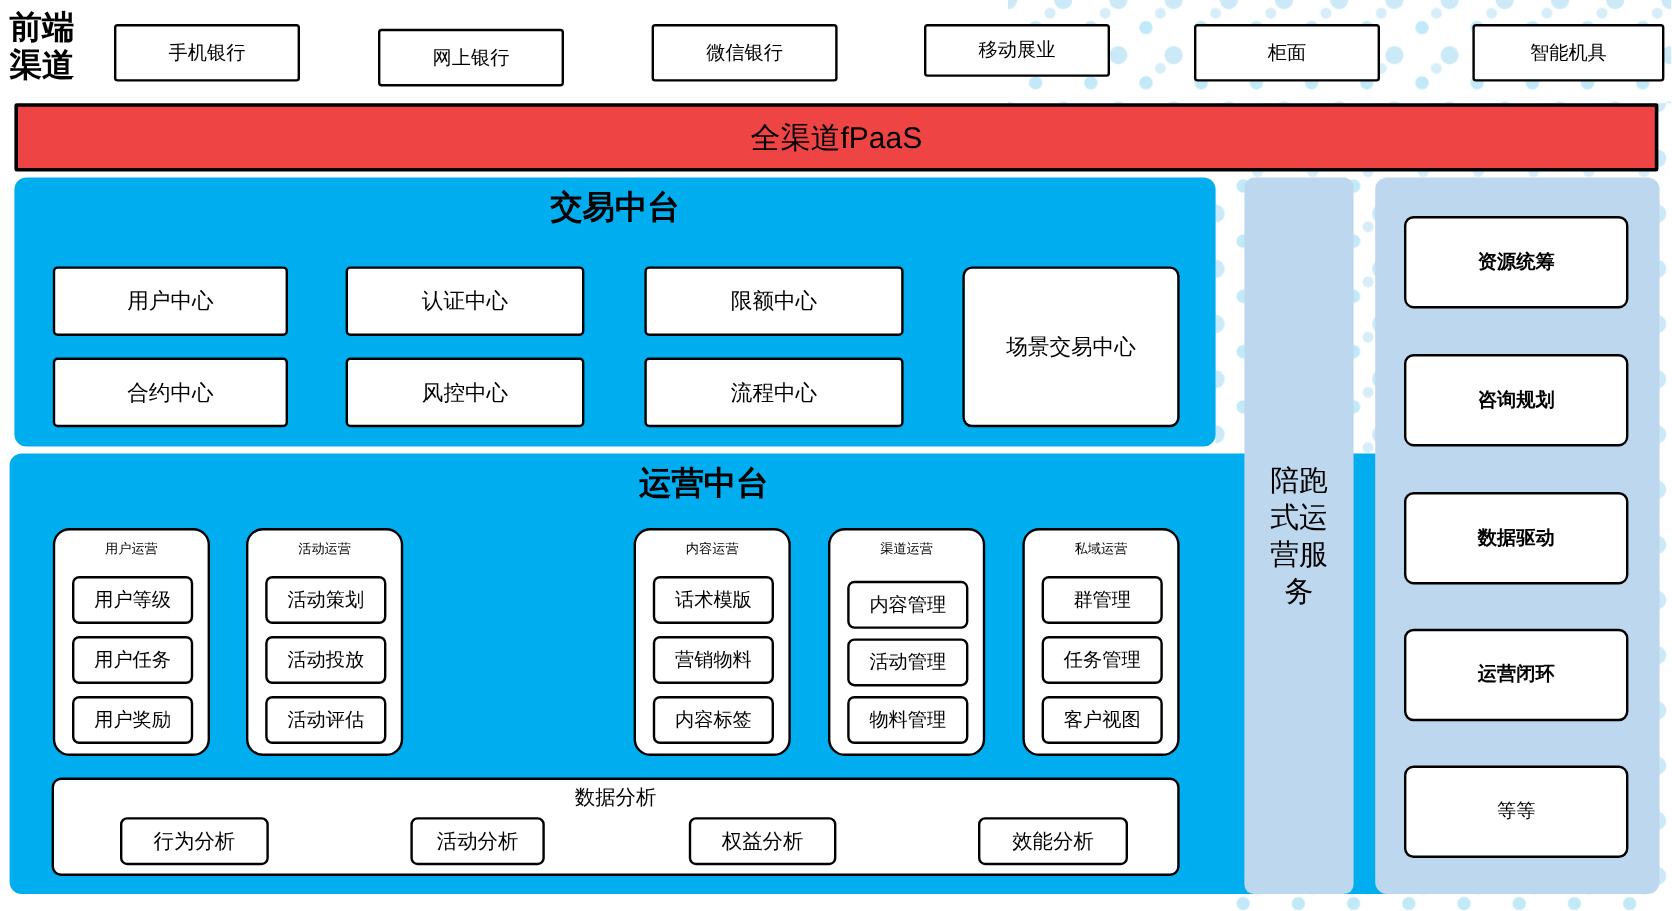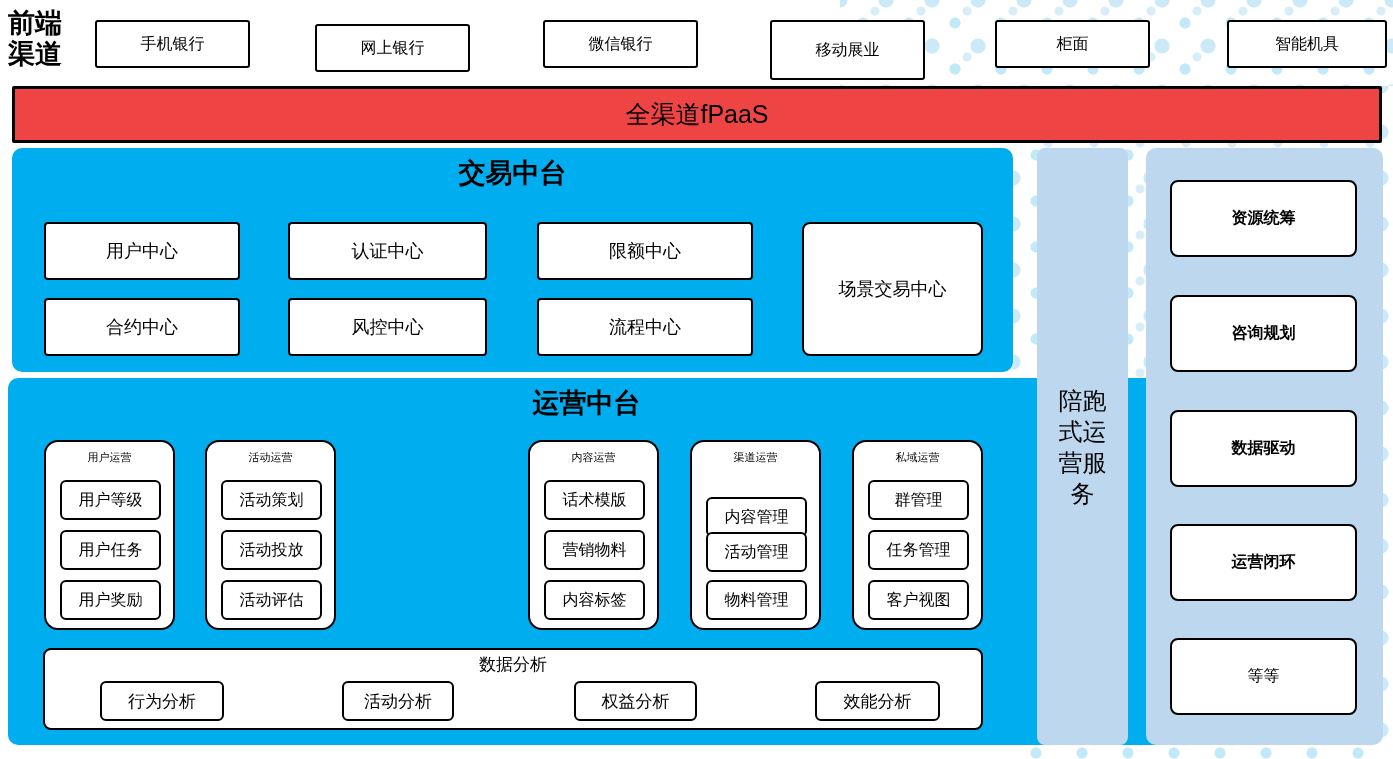--- a/index.html
+++ b/index.html
@@ -86,21 +86,21 @@
 <div id="canvas">
 
   <div class="dots" style="left:840px;top:0;width:553px;height:86px;"></div>
   <div class="dots" style="left:1013px;top:86px;width:380px;height:673px;"></div>
 
   <div class="front-label" style="left:6px;top:8px;width:58px;">前端渠道</div>
 
   <div class="wbox channel-box" style="left:95px;top:20px;width:155px;height:48px;">手机银行</div>
   <div class="wbox channel-box" style="left:315px;top:24px;width:155px;height:48px;">网上银行</div>
   <div class="wbox channel-box" style="left:543px;top:20px;width:155px;height:48px;">微信银行</div>
-  <div class="wbox channel-box" style="left:770px;top:20px;width:155px;height:60px;">移动展业</div>
+  <div class="wbox channel-box" style="left:770px;top:20px;width:155px;height:44px;">移动展业</div>
   <div class="wbox channel-box" style="left:995px;top:20px;width:155px;height:48px;">柜面</div>
   <div class="wbox channel-box" style="left:1227px;top:20px;width:160px;height:48px;">智能机具</div>
 
   <div class="fpaas" style="left:12px;top:86px;width:1370px;height:57px;">全渠道fPaaS</div>
 
   <div class="blue-panel" style="left:12px;top:148px;width:1001px;height:224px;">
     <div class="panel-title" style="top:7px;">交易中台</div>
   </div>
   <div class="wbox cell" style="left:44px;top:222px;width:196px;height:58px;">用户中心</div>
   <div class="wbox cell" style="left:288px;top:222px;width:199px;height:58px;">认证中心</div>
@@ -127,21 +127,21 @@
     <div class="col-item" style="top:138px;">活动评估</div>
   </div>
   <div class="ops-col" style="left:528px;top:440px;width:131px;height:190px;">
     <div class="col-header">内容运营</div>
     <div class="col-item" style="top:38px;">话术模版</div>
     <div class="col-item" style="top:88px;">营销物料</div>
     <div class="col-item" style="top:138px;">内容标签</div>
   </div>
   <div class="ops-col" style="left:690px;top:440px;width:131px;height:190px;">
     <div class="col-header">渠道运营</div>
-    <div class="col-item" style="top:55px;">内容管理</div>
+    <div class="col-item" style="top:42px;">内容管理</div>
     <div class="col-item" style="top:90px;">活动管理</div>
     <div class="col-item" style="top:138px;">物料管理</div>
   </div>
   <div class="ops-col" style="left:852px;top:440px;width:131px;height:190px;">
     <div class="col-header">私域运营</div>
     <div class="col-item" style="top:38px;">群管理</div>
     <div class="col-item" style="top:88px;">任务管理</div>
     <div class="col-item" style="top:138px;">客户视图</div>
   </div>
 

